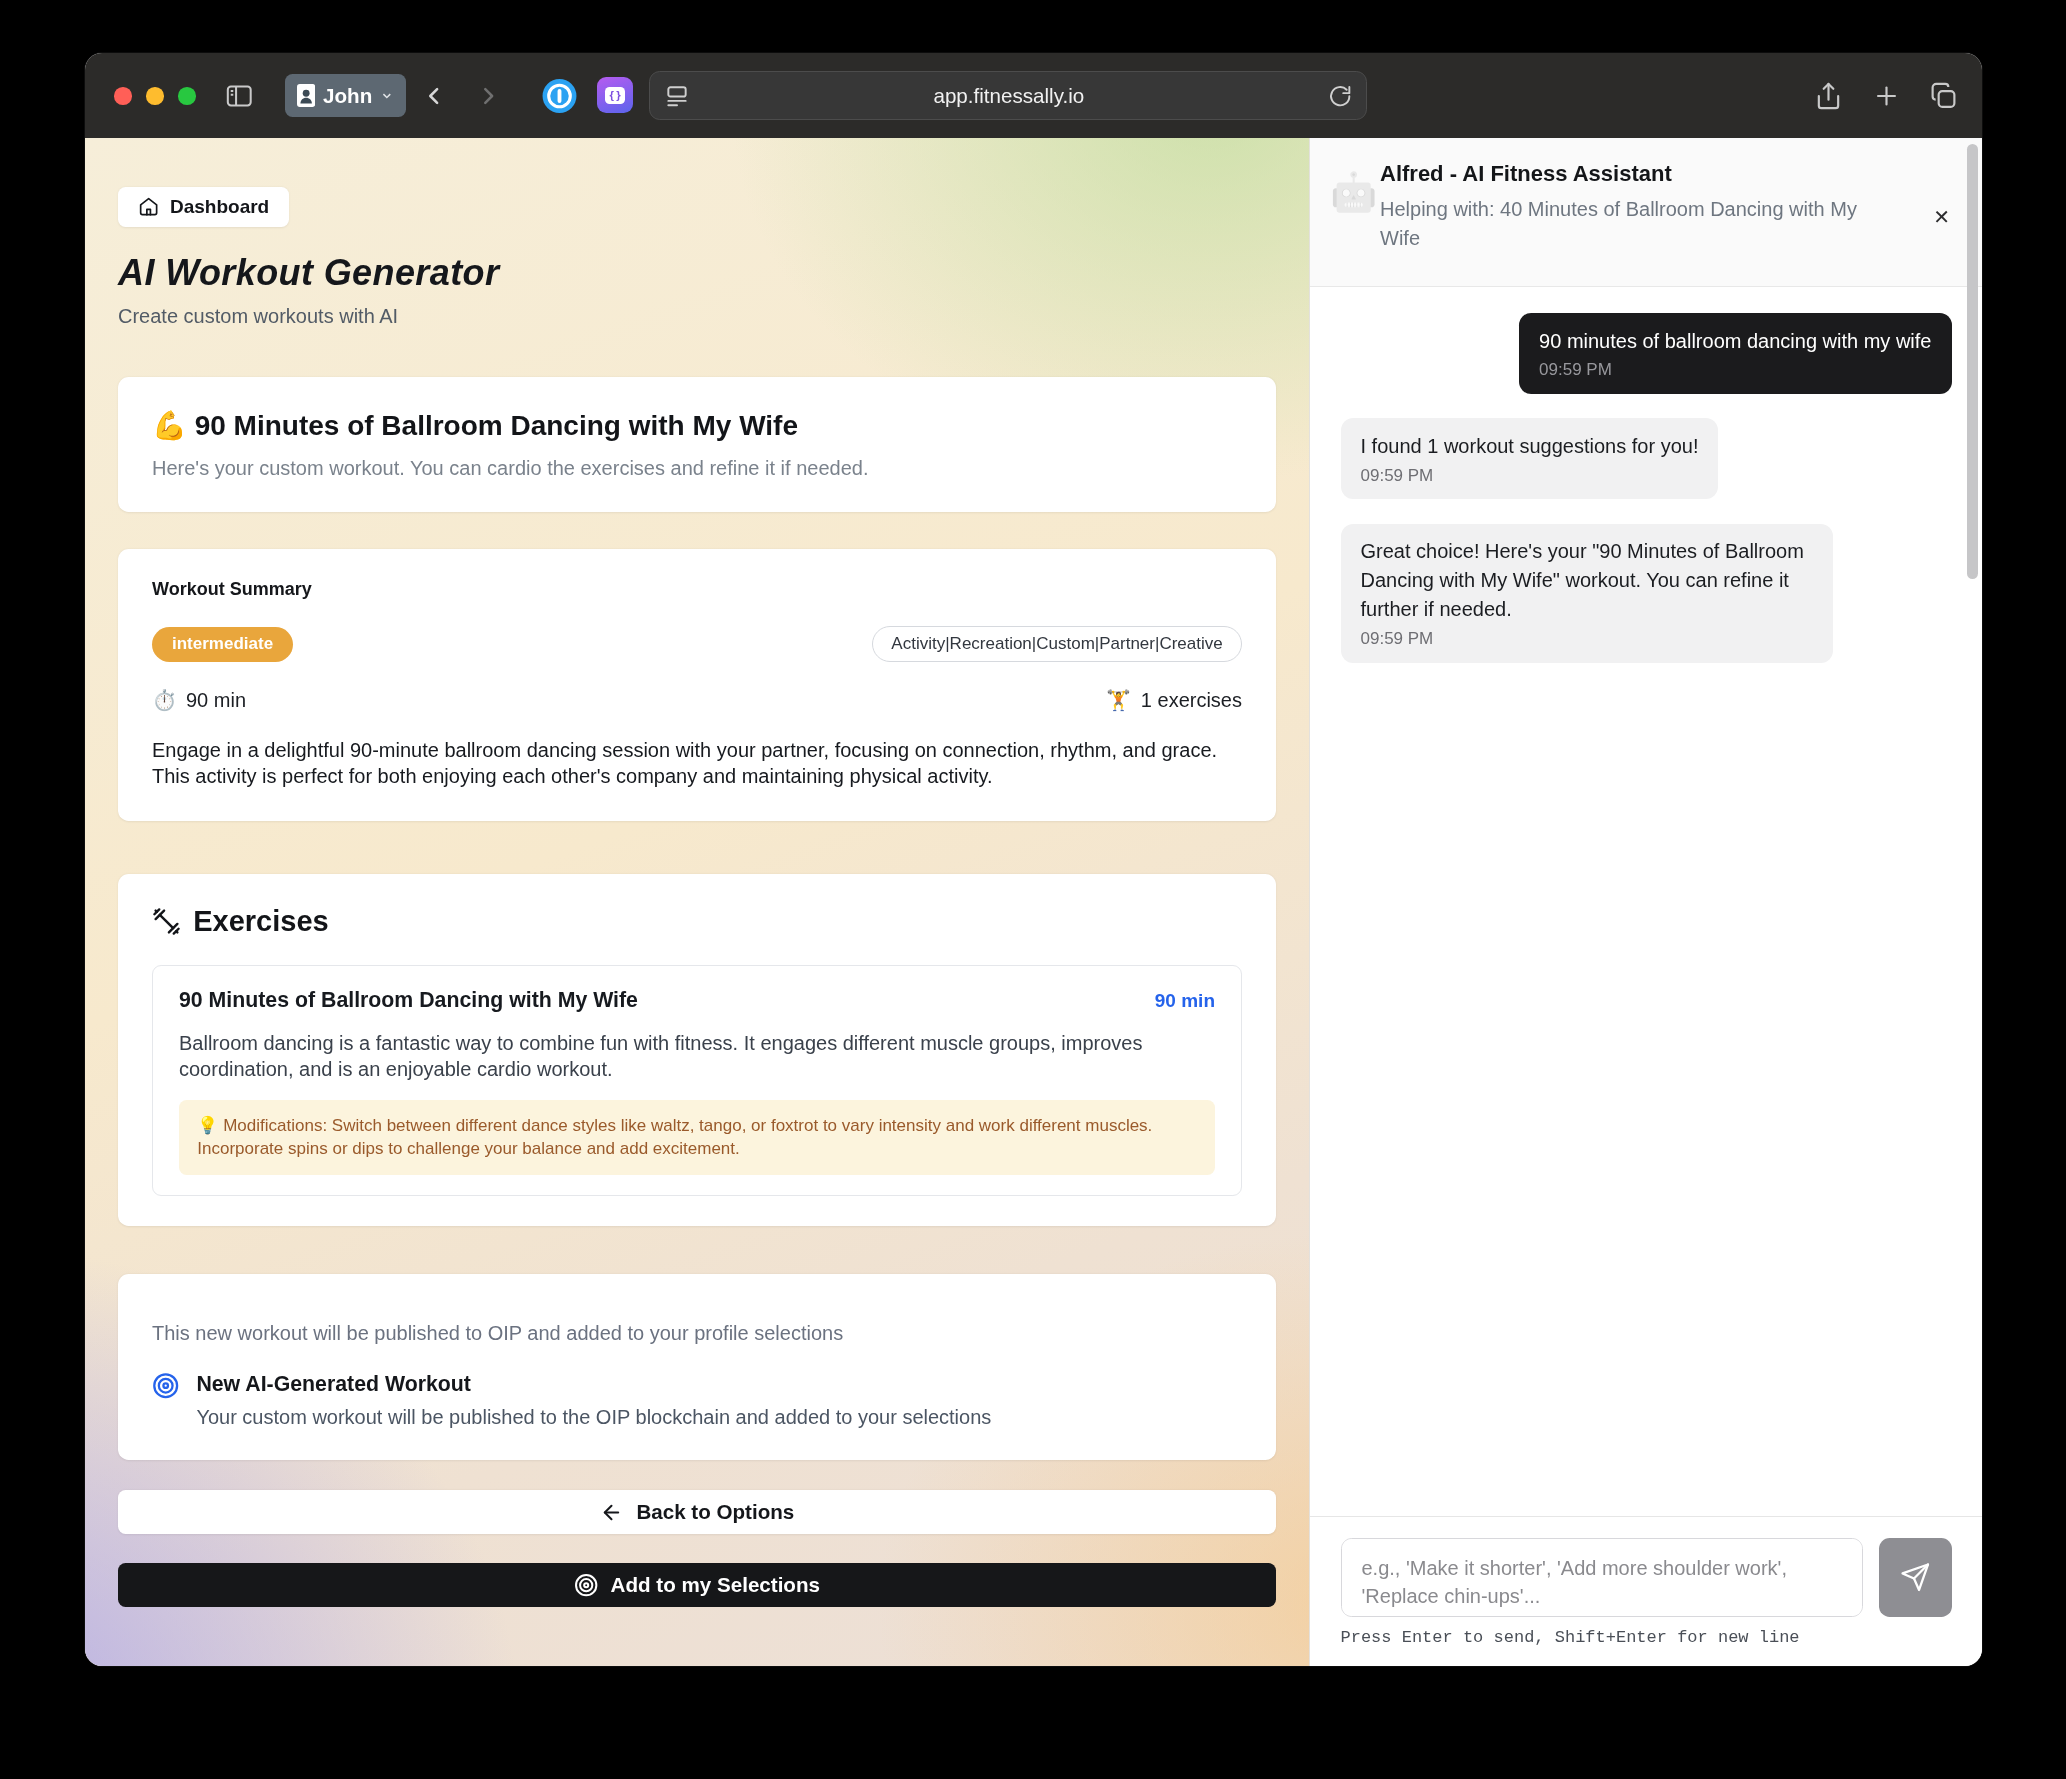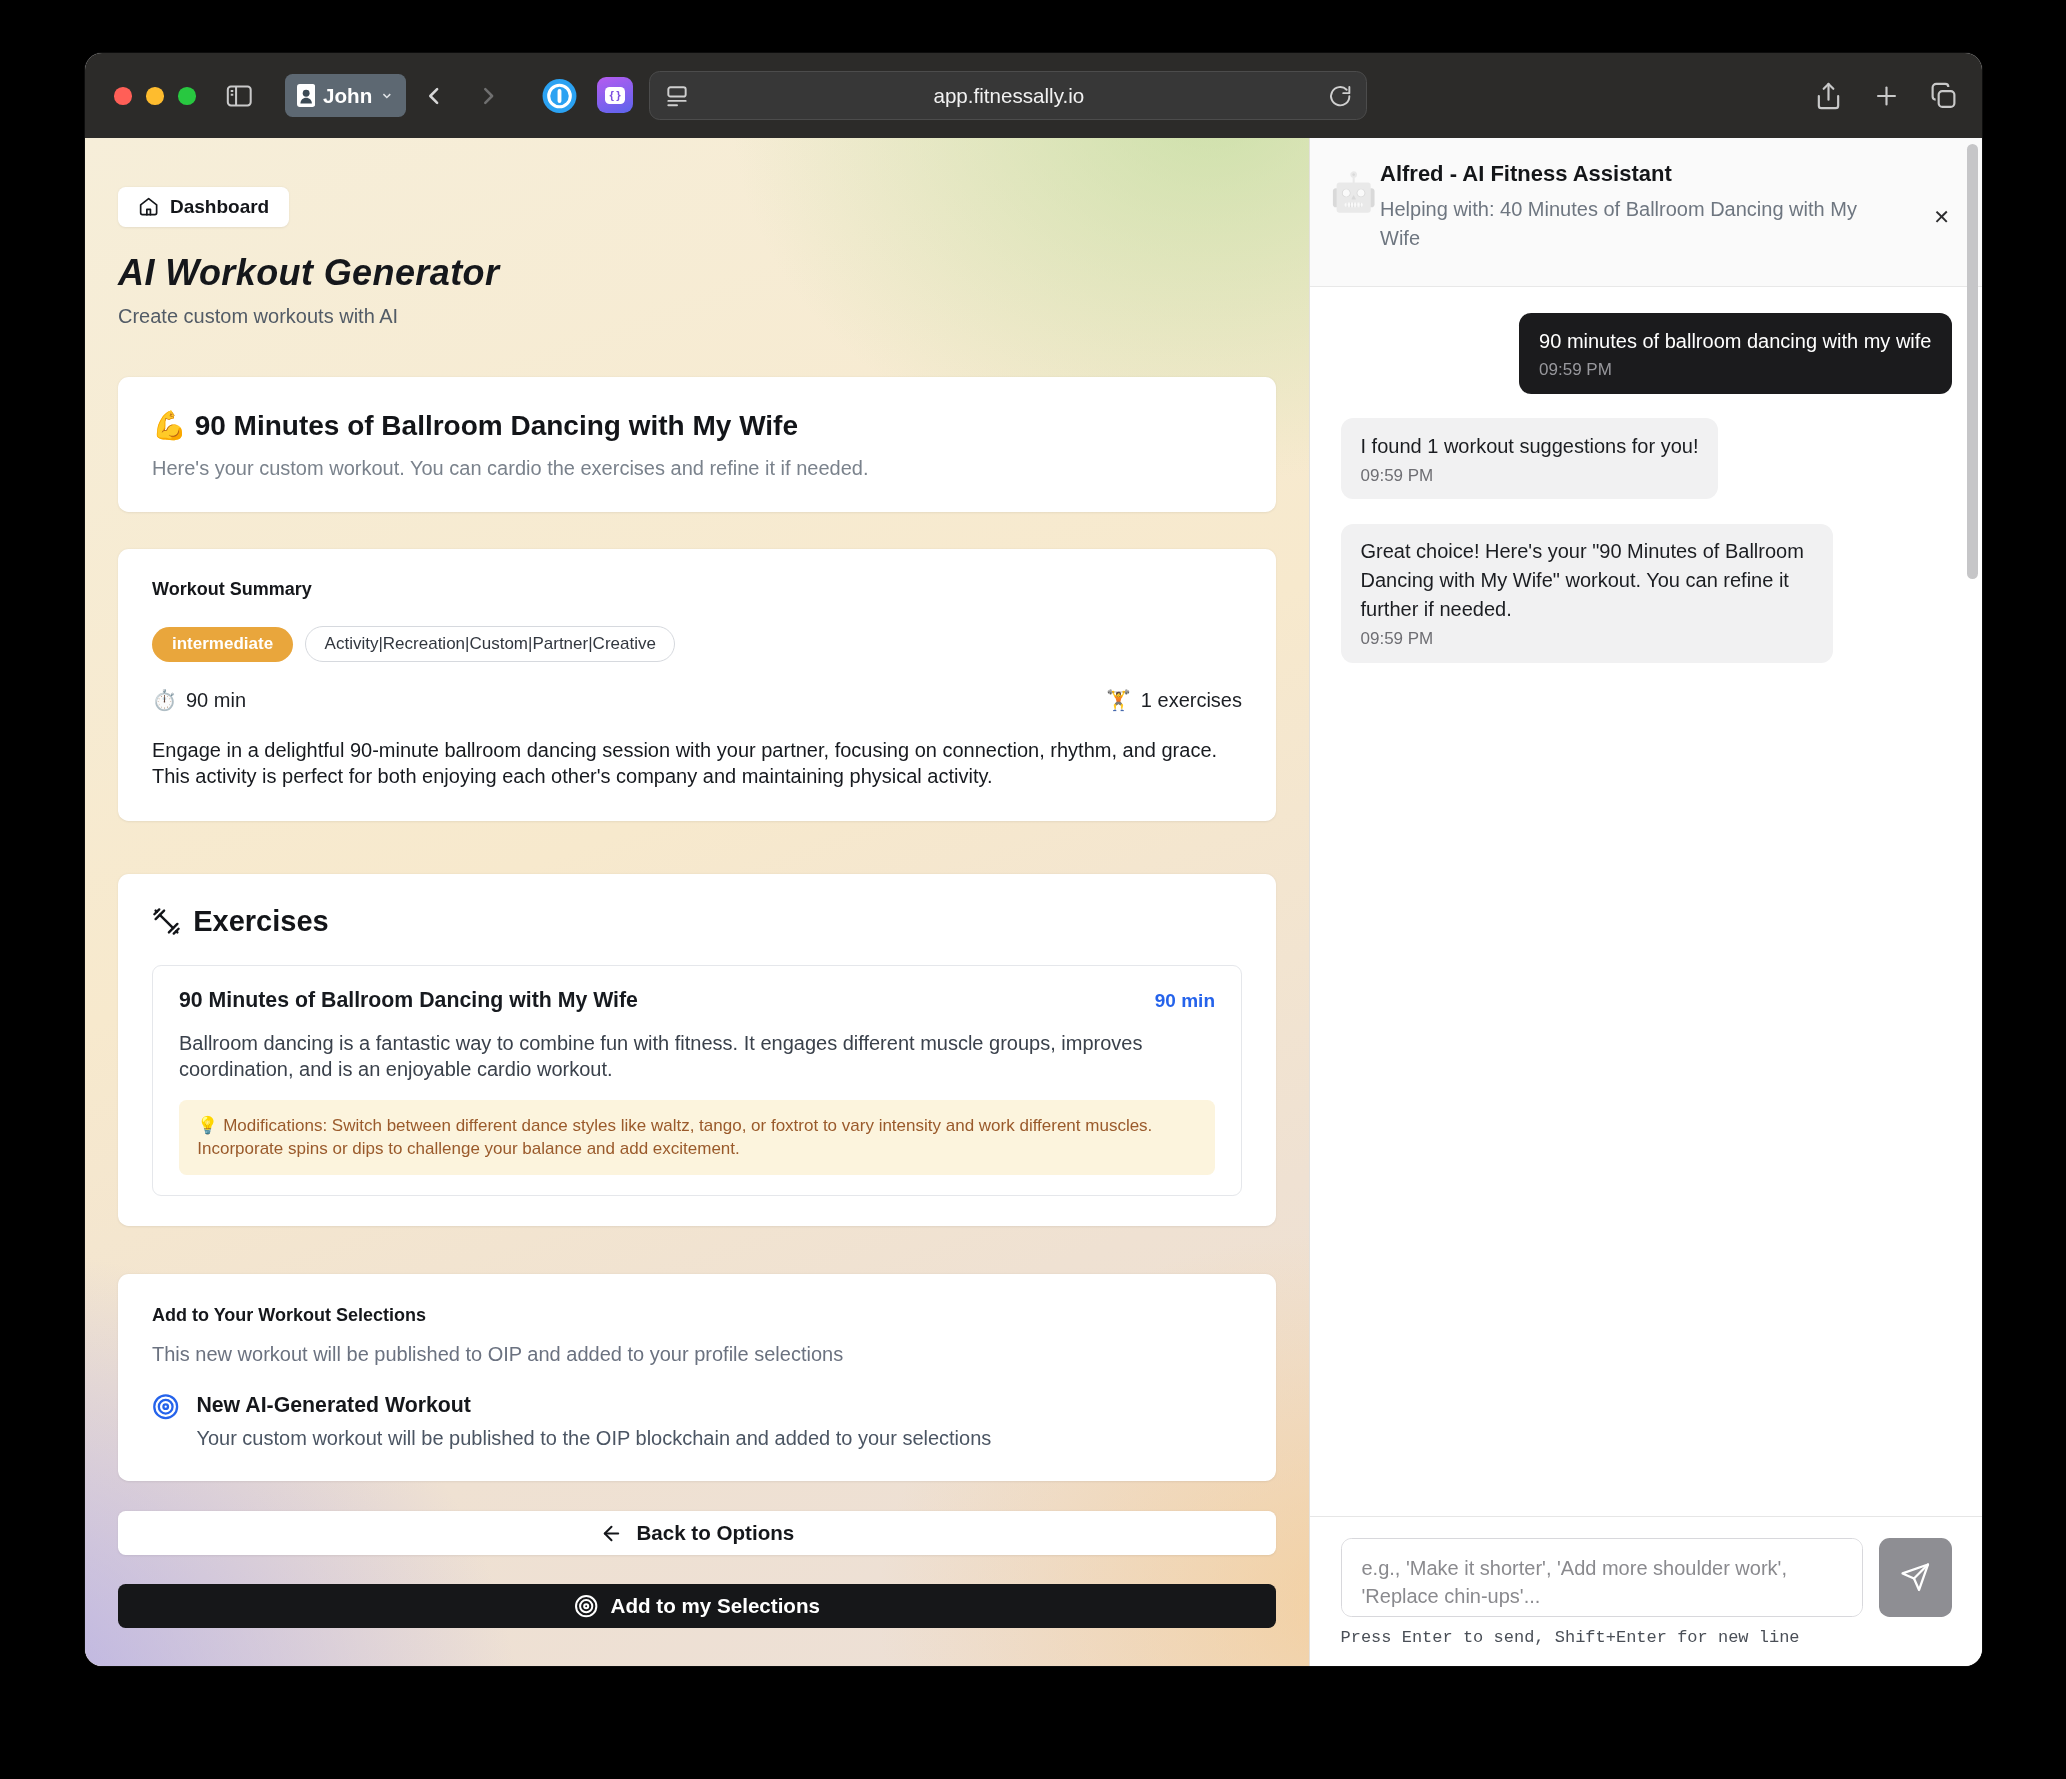--- a/index.html
+++ b/index.html
@@ -46,21 +46,21 @@
     padding:0 20px; border-radius:7.6px; font-size:19px; font-weight:bold; color:#14161a;
     box-shadow:0 0.8px 2.3px rgba(0,0,0,.07); }
   h1.page-title { margin-top:25px; font-size:36px; letter-spacing:0.4px; color:#15171b;font-style:italic; }
   .page-sub { margin-top:10.7px; font-size:20px; color:#525b66; }
   .card { background:#fff; border-radius:10.7px; box-shadow:0 0.8px 2.3px rgba(0,0,0,.07); }
   .card1 { margin-top:49px; padding:32px 34px; }
   .card1 h2 { font-size:28px; color:#131519; font-weight:bold; }
   .card1 p { margin-top:15.2px; font-size:20px; color:#7a828c; }
   .card2 { margin-top:37px; padding:30.5px 34px 32px; }
   .sec-h { font-size:18px; font-weight:bold; color:#15171b; }
-  .badges { margin-top:26px; display:flex; gap:12.2px; align-items:center; }
+  .badges { margin-top:26px; display:flex; gap:12.2px; align-items:center;justify-content:space-between; }
   .badge-level { background:#e9a63c; color:#fff; font-size:17px; font-weight:bold;
     padding:7.6px 20px; border-radius:762px; }
   .badge-tags { background:#fff; border:0.8px solid #d6d9de; color:#32373f; font-size:17px;
     padding:6.9px 18.3px; border-radius:762px; }
   .metrics { margin-top:26px; display:flex; justify-content:space-between; font-size:20px; color:#1c1f24; }
   .metric { display:flex; align-items:center; gap:9.1px; }
   .summary-desc { margin-top:24.4px; font-size:20px; line-height:1.32; color:#171a1f; }
   .card3 { margin-top:53px; padding:30.5px 34px; }
   .ex-head { display:flex; align-items:center; gap:12.2px; }
   .ex-head .sec-title { font-size:29px; font-weight:bold; color:#131519; }
@@ -257,21 +257,20 @@
           <div class="ex-row">
             <span class="ex-title">90 Minutes of Ballroom Dancing with My Wife</span>
             <span class="ex-min">90 min</span>
           </div>
           <p class="ex-desc">Ballroom dancing is a fantastic way to combine fun with fitness. It engages different muscle groups, improves coordination, and is an enjoyable cardio workout.</p>
           <div class="mods">💡 Modifications: Switch between different dance styles like waltz, tango, or foxtrot to vary intensity and work different muscles. Incorporate spins or dips to challenge your balance and add excitement.</div>
         </div>
       </div>
 
       <div class="card card4">
-        <div class="sec-h">Add to Your Workout Selections</div>
         <div class="sub">This new workout will be published to OIP and added to your profile selections</div>
         <div class="option">
           <svg width="27.4" height="27.4" viewBox="0 0 24 24" fill="none" stroke="#2563eb" stroke-width="2">
             <circle cx="12" cy="12" r="10"></circle>
               <circle cx="12" cy="12" r="6"></circle>
               <circle cx="12" cy="12" r="2"></circle>
             </svg>
           <div class="texts">
             <div class="t">New AI-Generated Workout</div>
             <div class="d">Your custom workout will be published to the OIP blockchain and added to your selections</div>

